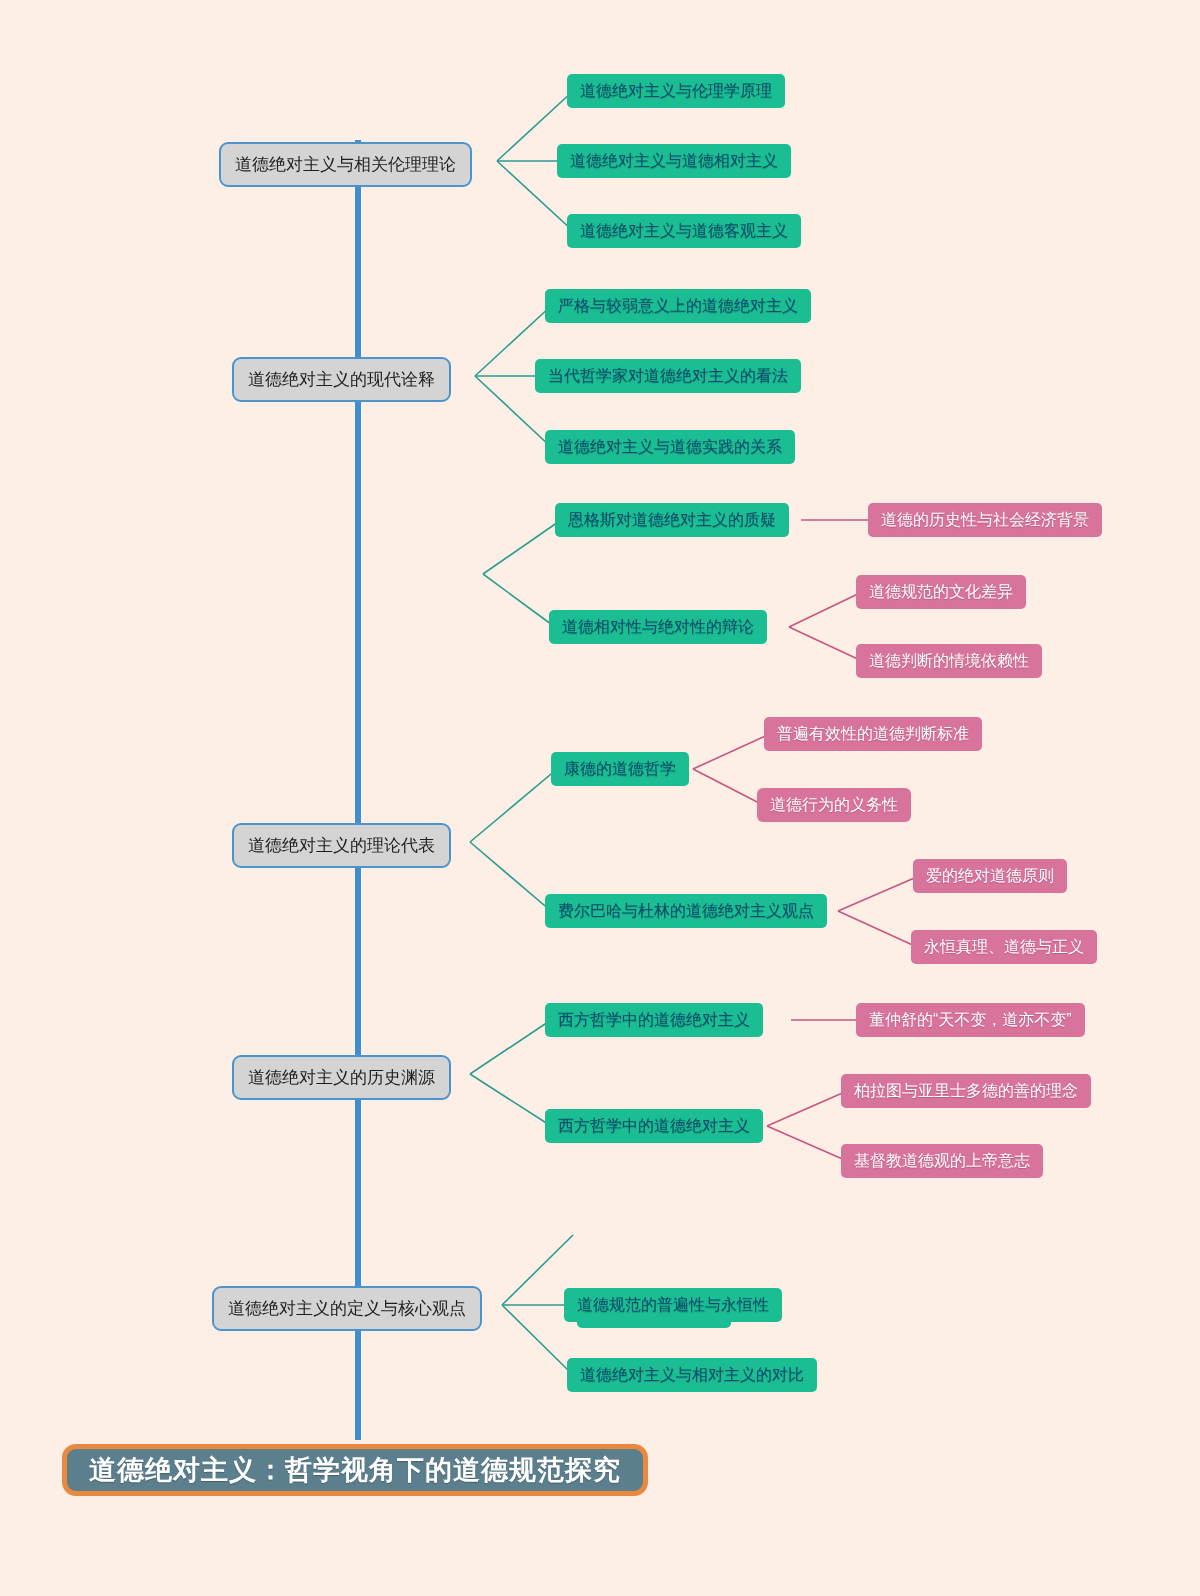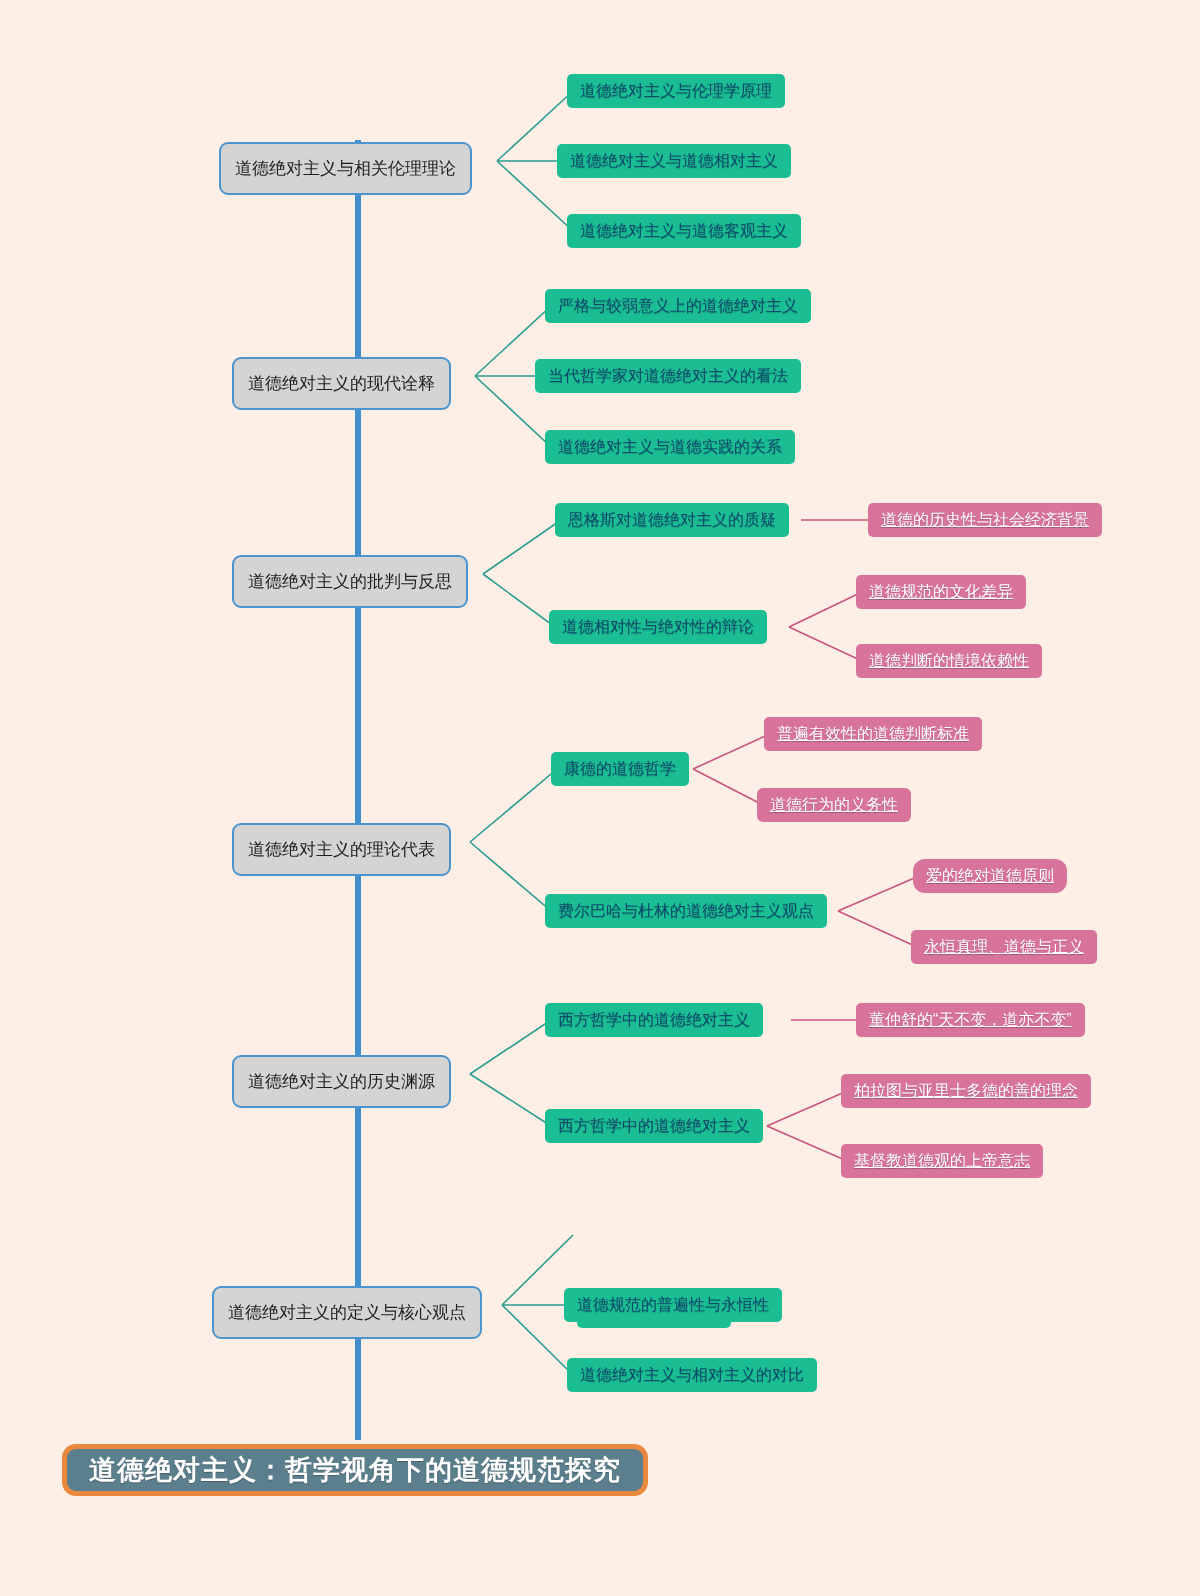--- a/index.html
+++ b/index.html
@@ -46,40 +46,39 @@
     text-shadow: 0 1px 1px rgba(0,0,0,0.25);
   }
   
   .node.lvl1 {
     background: #D4D4D4;
     border: 2px solid #4B94CE;
     border-radius: 9px;
     color: #1E1E1E;
     font-size: 17px;
     padding: 0 14px;
-    height: 53px;
+    height: 45px;
   }
   
   .node.lvl2 {
     background: #1BBE93;
     border-radius: 5px;
     color: #0c4a6e;
     font-size: 16px;
     padding: 0 13px;
     height: 34px;
   }
   
   .node.lvl3 {
     background: #D8739C;
     border-radius: 5px;
     color: #FFFFFF;
     font-size: 16px;
     padding: 0 13px;
     height: 34px;
-    text-decoration: underline;
   }
   .node.lvl2 .label, .node.lvl3 .label {
     text-shadow: 0 1px 1px rgba(0,0,0,0.18);
   }
 </style>
 </head>
 <body>
 
 <div id="canvas">
 
@@ -138,23 +137,20 @@
   <div class="node lvl2" style="left:545px; top:289px;">
     <span class="label">严格与较弱意义上的道德绝对主义</span>
   </div>
   <div class="node lvl2" style="left:535px; top:359px;">
     <span class="label">当代哲学家对道德绝对主义的看法</span>
   </div>
   <div class="node lvl2" style="left:545px; top:430px;">
     <span class="label">道德绝对主义与道德实践的关系</span>
   </div>
 
-  <div class="node lvl1" style="left:232px; top:555px;">
-    <span class="label">道德绝对主义的批判与反思</span>
-  </div>
   <div class="node lvl2" style="left:555px; top:503px;">
     <span class="label">恩格斯对道德绝对主义的质疑</span>
   </div>
   <div class="node lvl3" style="left:868px; top:503px;">
     <span class="label">道德的历史性与社会经济背景</span>
   </div>
   <div class="node lvl2" style="left:549px; top:610px;">
     <span class="label">道德相对性与绝对性的辩论</span>
   </div>
   <div class="node lvl3" style="left:856px; top:575px;">
@@ -172,21 +168,21 @@
   </div>
   <div class="node lvl3" style="left:764px; top:717px;">
     <span class="label">普遍有效性的道德判断标准</span>
   </div>
   <div class="node lvl3" style="left:757px; top:788px;border-radius:6px;">
     <span class="label">道德行为的义务性</span>
   </div>
   <div class="node lvl2" style="left:545px; top:894px;">
     <span class="label">费尔巴哈与杜林的道德绝对主义观点</span>
   </div>
-  <div class="node lvl3" style="left:913px; top:859px;border-radius:12px;">
+  <div class="node lvl3" style="left:913px; top:859px;">
     <span class="label">爱的绝对道德原则</span>
   </div>
   <div class="node lvl3" style="left:911px; top:930px;">
     <span class="label">永恒真理、道德与正义</span>
   </div>
 
   <div class="node lvl1" style="left:232px; top:1055px;">
     <span class="label">道德绝对主义的历史渊源</span>
   </div>
   <div class="node lvl2" style="left:545px; top:1003px;">

